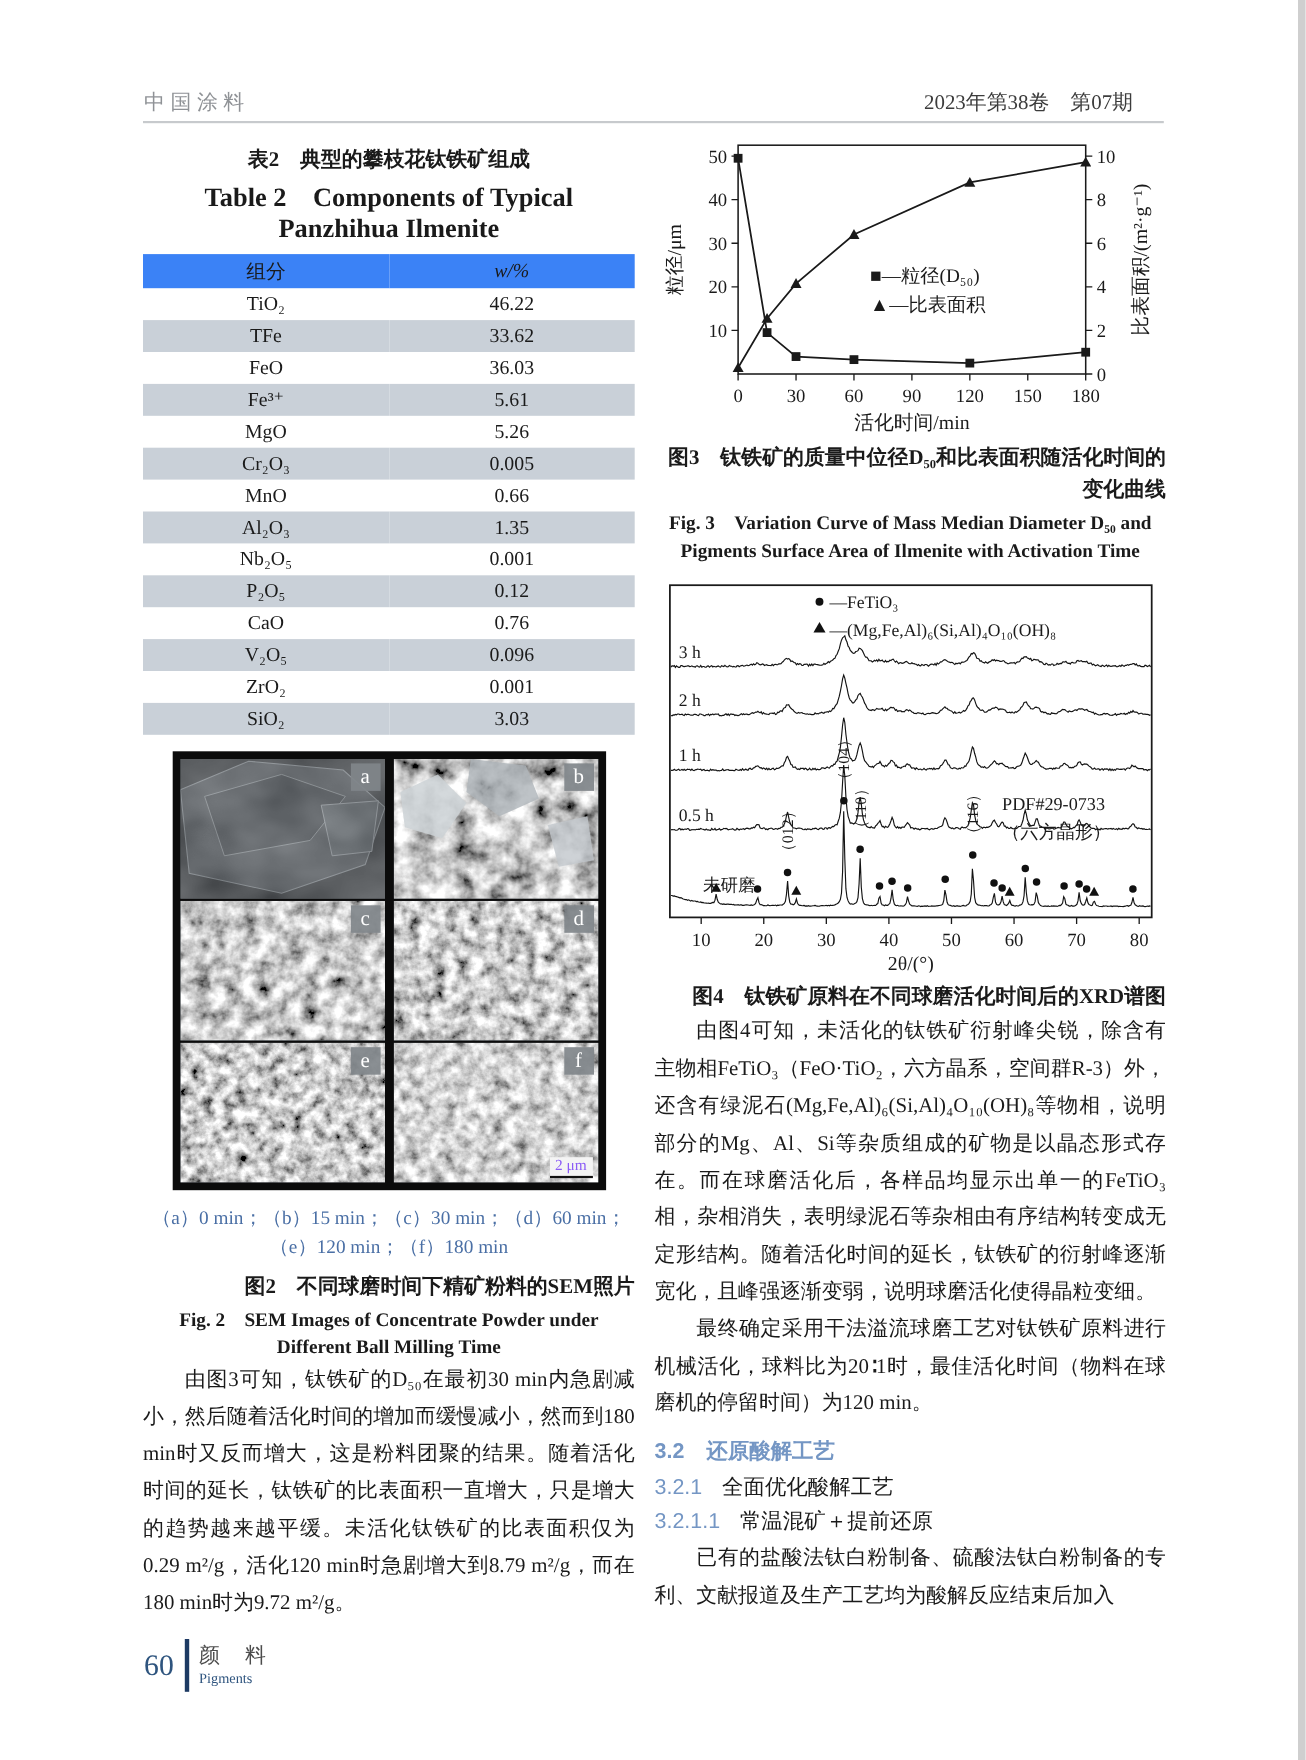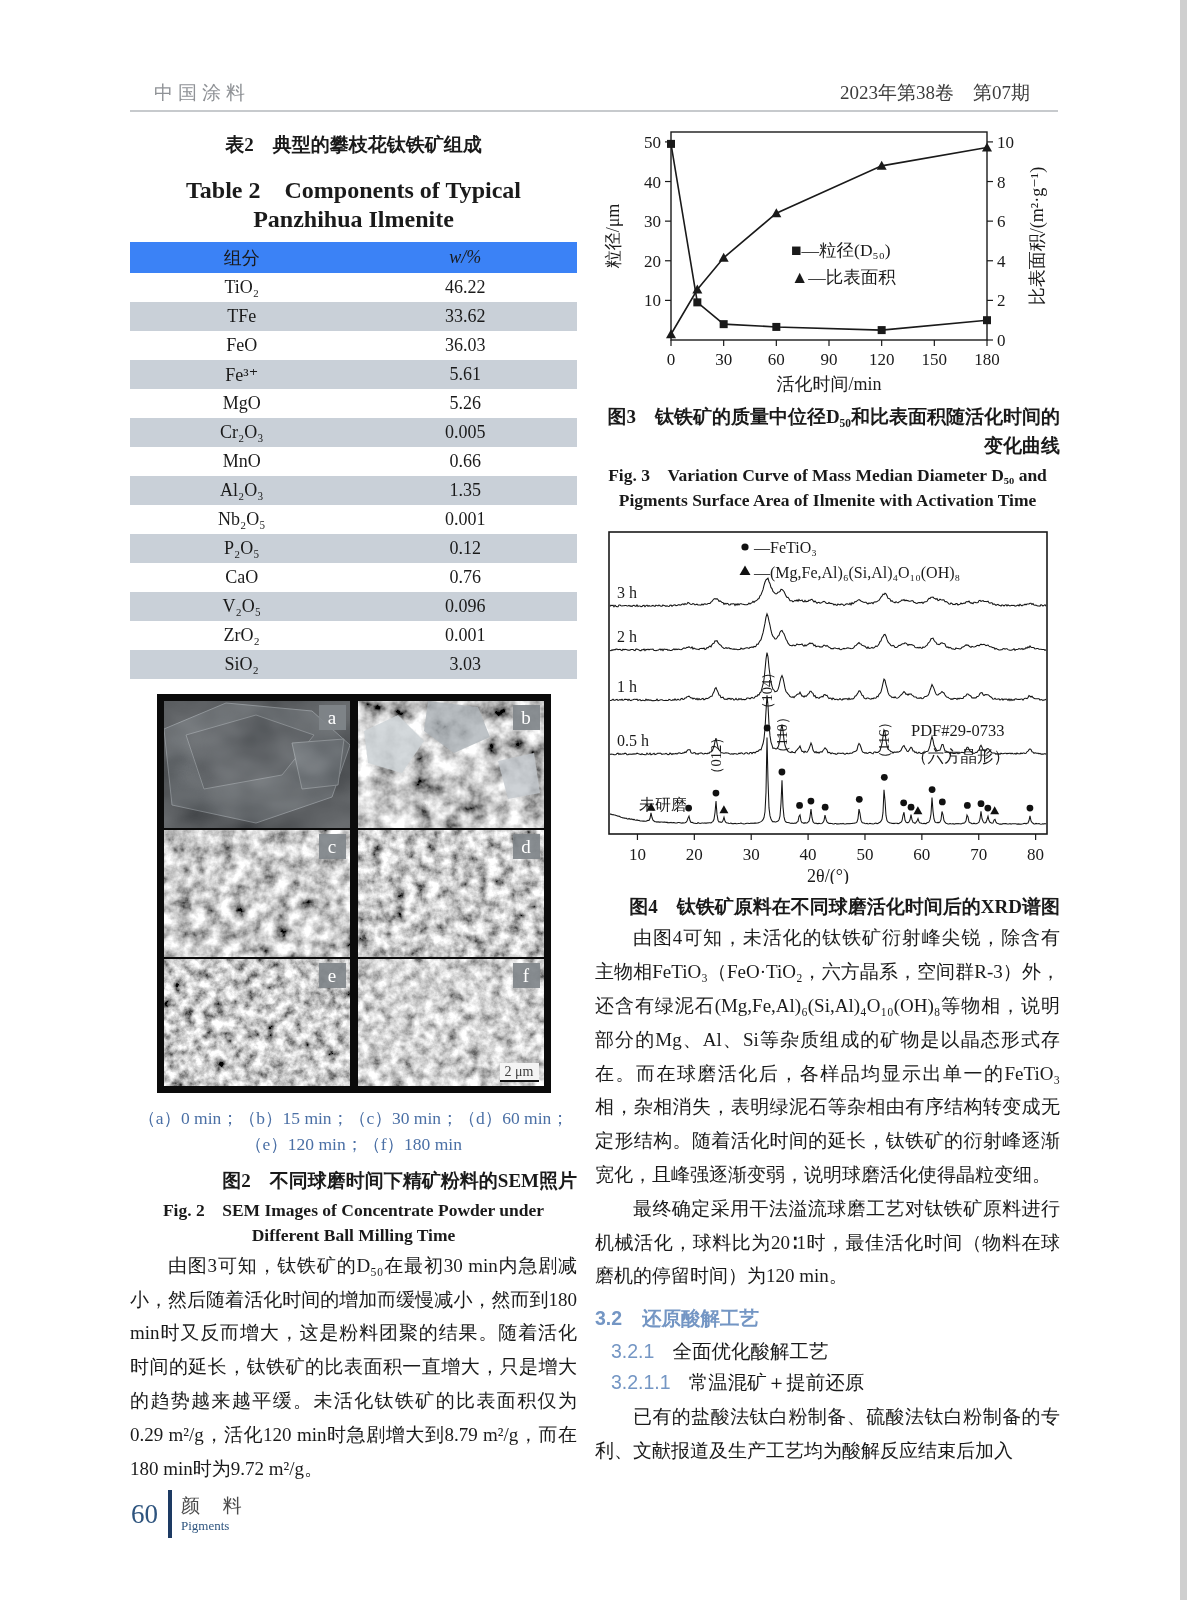--- a/index.html
+++ b/index.html
@@ -1,54 +1,54 @@
 <!DOCTYPE html>
 <html><head>
 <meta charset="utf-8">
 <style>
   html,body{margin:0;padding:0;background:#dcdcdc;}
   .page{position:relative;width:1187px;height:1600px;margin:0 auto;background:#ffffff;
         font-family:"Liberation Serif","DejaVu Serif",serif;color:#1a1a1a;overflow:hidden;}
   .edge-strip{position:absolute;right:0;top:0;width:7px;height:100%;background:#cfcfcf;}
 
-  .header-left{position:absolute;left:131px;top:80px;font-size:19px;color:#8f9296;letter-spacing:5px;margin-left:23px;}
+  .header-left{position:absolute;left:131px;top:80px;font-size:19px;color:#8f9296;letter-spacing:5px;}
   .header-right{position:absolute;left:840px;top:80px;font-size:19px;color:#3c3c3c;}
   .header-rule{position:absolute;left:130px;top:110px;width:928px;height:2px;background:#c7cacd;}
 
   .col-left{position:absolute;left:130px;top:132px;width:447px;}
   .col-right{position:absolute;left:595px;top:116px;width:465px;}
 
-  .tbl-title-cn{text-align:center;font-weight:700;font-size:19px;margin:0 0 16px;}
+  .tbl-title-cn{text-align:center;font-weight:700;font-size:19px;margin:0 0 5px;}
   .tbl-title-en{text-align:center;font-weight:700;font-size:24px;margin:0 0 9px;}
   table.comp{width:100%;border-collapse:collapse;font-size:18px;table-layout:fixed;}
   table.comp td{height:29px;text-align:center;padding:0;vertical-align:middle;}
   table.comp thead td{background:#3b82f6;height:31px;}
   table.comp thead td.wcol{font-style:italic;}
   table.comp tbody tr:nth-of-type(even) td{background:#c9d0d8;}
 
   .sem-fig{margin:15px auto 0;width:394px;background:#0b0b0b;padding:7px;box-sizing:border-box;}
   .sem-grid{display:grid;grid-template-columns:186px 186px;grid-auto-rows:127px;column-gap:8px;row-gap:2px;}
   .sem-panel{position:relative;overflow:hidden;background:#565b60;}
   .sem-panel svg{display:block;width:100%;height:100%;}
   .sem-label{position:absolute;top:4px;right:4px;width:27px;height:25px;background:rgba(128,133,138,.92);
              color:#fff;font-size:19px;line-height:25px;text-align:center;}
-  .sem-scale{position:absolute;right:5px;bottom:4px;background:#f4f4f4;color:#404040;font-size:14px;
+  .sem-scale{position:absolute;right:5px;bottom:4px;background:#f4f4f4;color:#8b5cf6;font-size:14px;
              line-height:17px;padding:0 5px;border-bottom:2px solid #101010;}
 
   .fig-caption-blue{color:#4a6fa5;text-align:center;font-size:17.5px;margin-top:12px;line-height:1.5;}
   .fig-caption-cn{text-align:right;font-weight:700;font-size:19px;margin-top:9px;line-height:1.5;}
   .fig-caption-en{text-align:center;font-weight:700;font-size:17.5px;margin-top:3px;line-height:1.45;}
 
   p.body{font-size:19px;line-height:1.78;text-align:justify;text-indent:2em;margin:0;}
   .mt16{margin-top:16px;}
 
   .h32{font-size:19.5px;font-weight:700;color:#7496c4;margin:12px 0 6px;
        font-family:"Liberation Sans","DejaVu Sans",sans-serif;}
   .h32 .num{margin-right:20px;}
-  .h321{font-size:19.5px;margin:4px 16px;}
+  .h321{font-size:19.5px;margin:4px 0;}
   .h321 .num{color:#7496c4;font-family:"Liberation Sans","DejaVu Sans",sans-serif;margin-right:18px;}
 
   .chart-svg{display:block;font-family:"Liberation Serif","DejaVu Serif",serif;}
   #fig3{width:465px;height:278px;}
   #fig4{width:465px;height:358px;margin-top:12px;}
 
   .footer{position:absolute;left:131px;top:1490px;display:flex;align-items:center;}
   .footer .pagenum{font-size:27px;color:#2e547e;margin-right:10px;}
   .footer .bar{width:4px;height:48px;background:#1d3a63;margin-right:9px;}
   .footer .cn{font-size:19px;color:#4c4c4c;letter-spacing:9px;line-height:1.25;}

